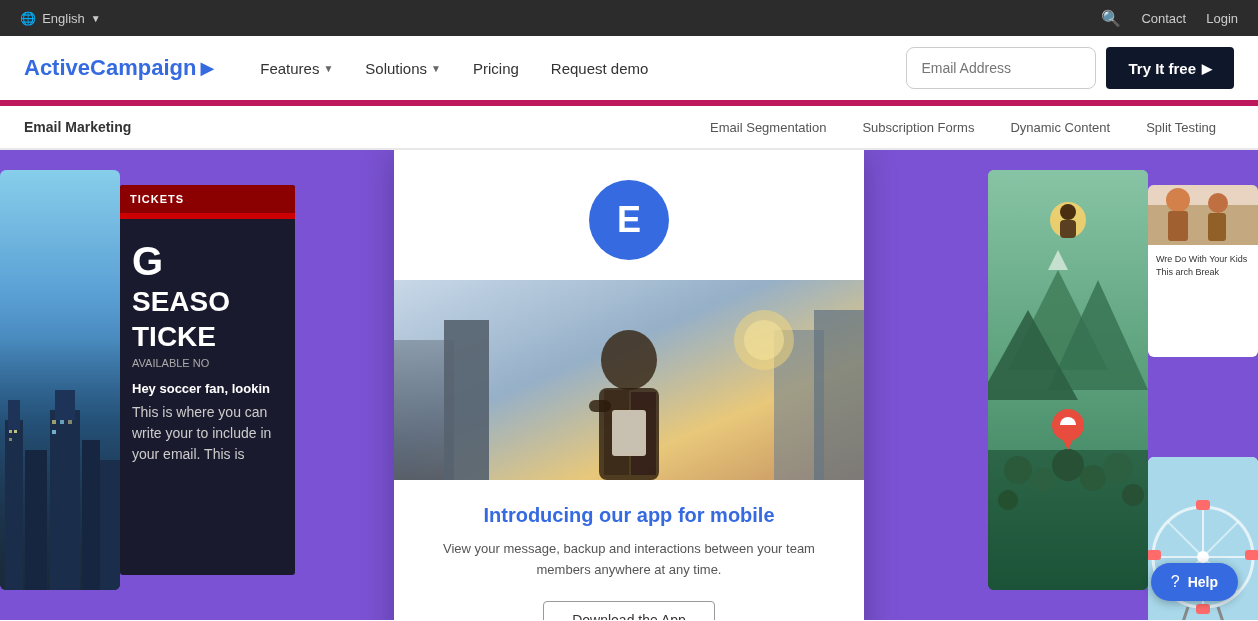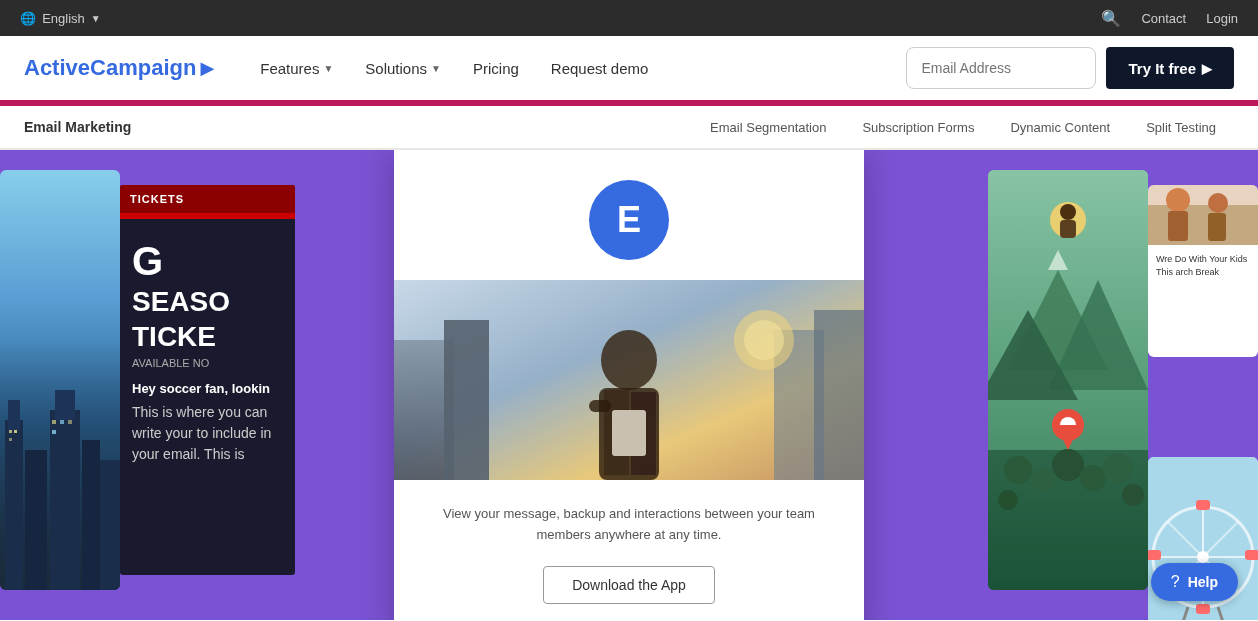--- a/index.html
+++ b/index.html
@@ -499,20 +499,21 @@
         <rect x="210" y="110" width="25" height="85" fill="#3c2a1a" opacity="0.9"></rect>
         <rect x="237" y="112" width="25" height="83" fill="#342018" opacity="0.9"></rect>
 
         <rect x="218" y="130" width="34" height="46" rx="3" fill="#d8d0c0" opacity="0.9"></rect>
         <rect x="220" y="132" width="30" height="40" rx="2" fill="#c8c0b0" opacity="0.95"></rect>
 
         <rect x="195" y="120" width="22" height="12" rx="6" fill="#2a1a0a" opacity="0.8"></rect>
       </svg>
     </div>
     <div class="central-card-body">
+      <div class="card-title">Introducing our app for mobile</div>
       <div class="card-desc">View your message, backup and interactions between your team members anywhere at any time.</div>
       <a href="#" class="download-btn">Download the App</a>
     </div>
   </div>
 
   <div class="right-cards">
     <div class="card-map">
       
       <svg width="160" height="420" viewBox="0 0 160 420" xmlns="http://www.w3.org/2000/svg">
         <defs>

